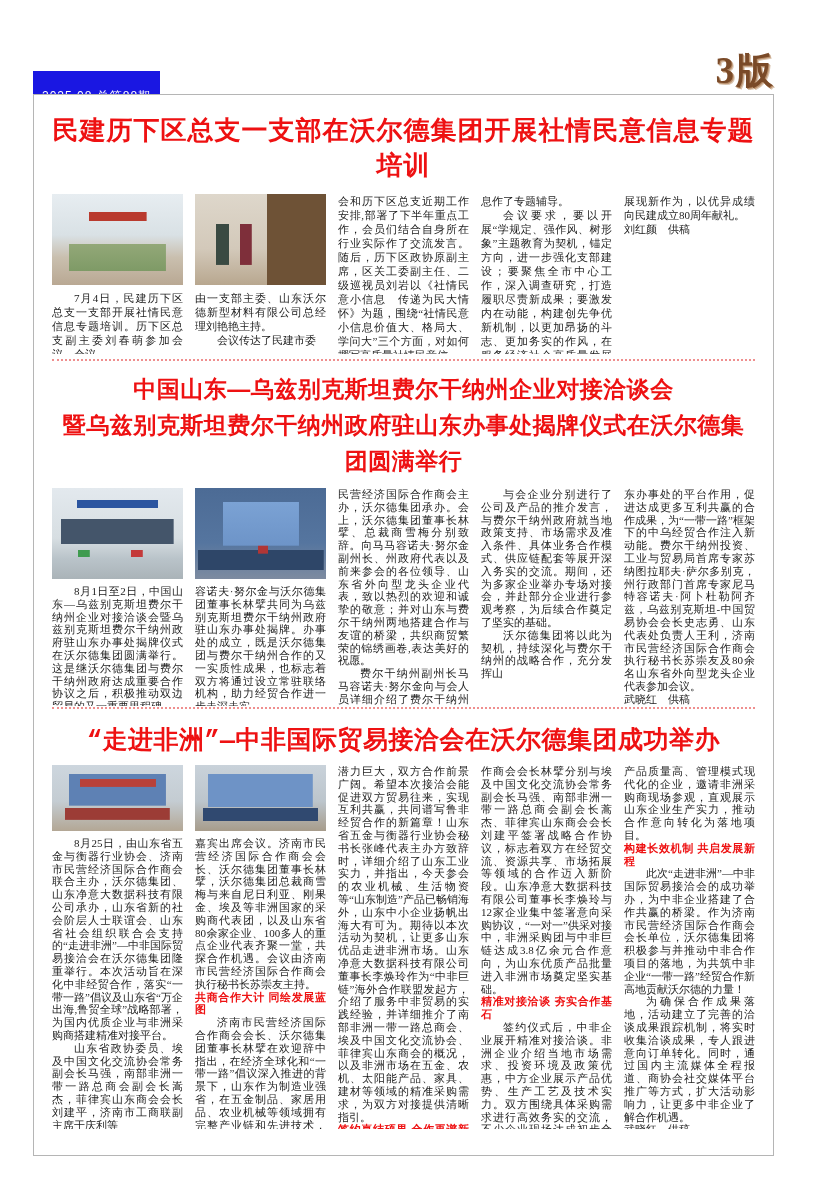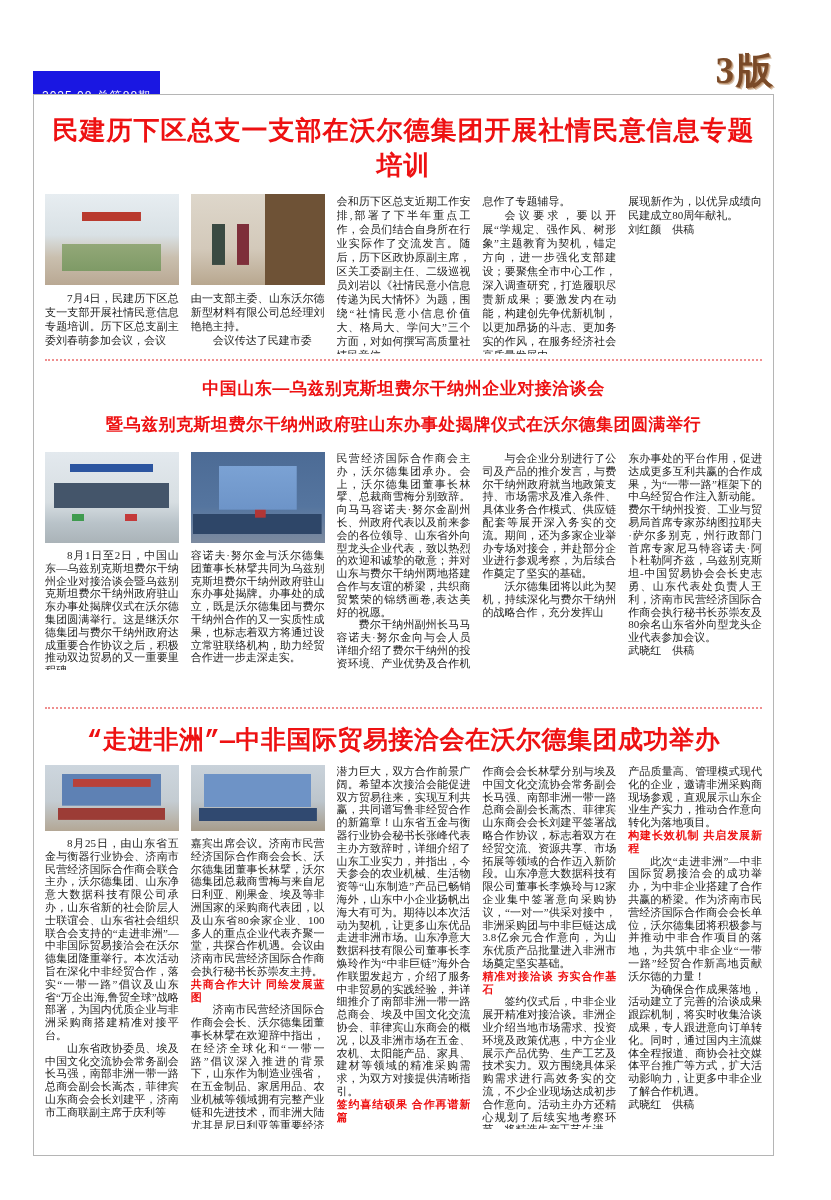--- a/index.html
+++ b/index.html
@@ -10,26 +10,26 @@
   
   .issue-box { position:absolute; left:33px; top:71px; background:#1a17e2; color:#fff;
     font-family:"Liberation Sans","DejaVu Sans",sans-serif; font-size:12px;
     padding:17px 9px 3px; letter-spacing:1px; }
   .page-num { position:absolute; right:56px; top:46px; font-family:Liberation Serif, serif;
     font-size:37px; font-weight:bold; color:#7a4a28;
     text-shadow:1px 1px 0 #b98f6b, 2px 2px 0 #d9c3ae; letter-spacing:2px; }
 
   
   .sheet { position:absolute; left:33px; top:94px; width:741px; height:1062px;
-    border:1px solid #b5b5b5; background:#fff; padding:0 11px; }
+    border:1px solid #b5b5b5; background:#fff; padding:0 18px; }
 
   .art-title { text-align:center; color:#ee1112; font-weight:bold;
     font-family:"Liberation Sans","DejaVu Sans",sans-serif; }
   .t1 { font-size:26px; margin-top:18px; letter-spacing:1px; }
-  .t2 { font-size:17px; line-height:36px; margin-top:10px; letter-spacing:0.5px; }
+  .t2 { font-size:23px; line-height:36px; margin-top:10px; letter-spacing:0.5px; }
   .t3 { font-size:25px; margin-top:14px; letter-spacing:0.5px;font-family:Liberation Mono, monospace; }
 
   .cols { display:flex; gap:12px; text-align:justify; }
   .col { flex:1 1 0; overflow:hidden; font-size:11px; line-height:12.8px; color:#1c1c1c; }
   .a1 .cols { margin-top:11px; height:160px; }
   .a1 .col { line-height:14px; }
   .a2 .cols { margin-top:9px; height:218px; }
   .a3 .cols { margin-top:9px; height:364px; }
 
   .col p { margin:0; }

